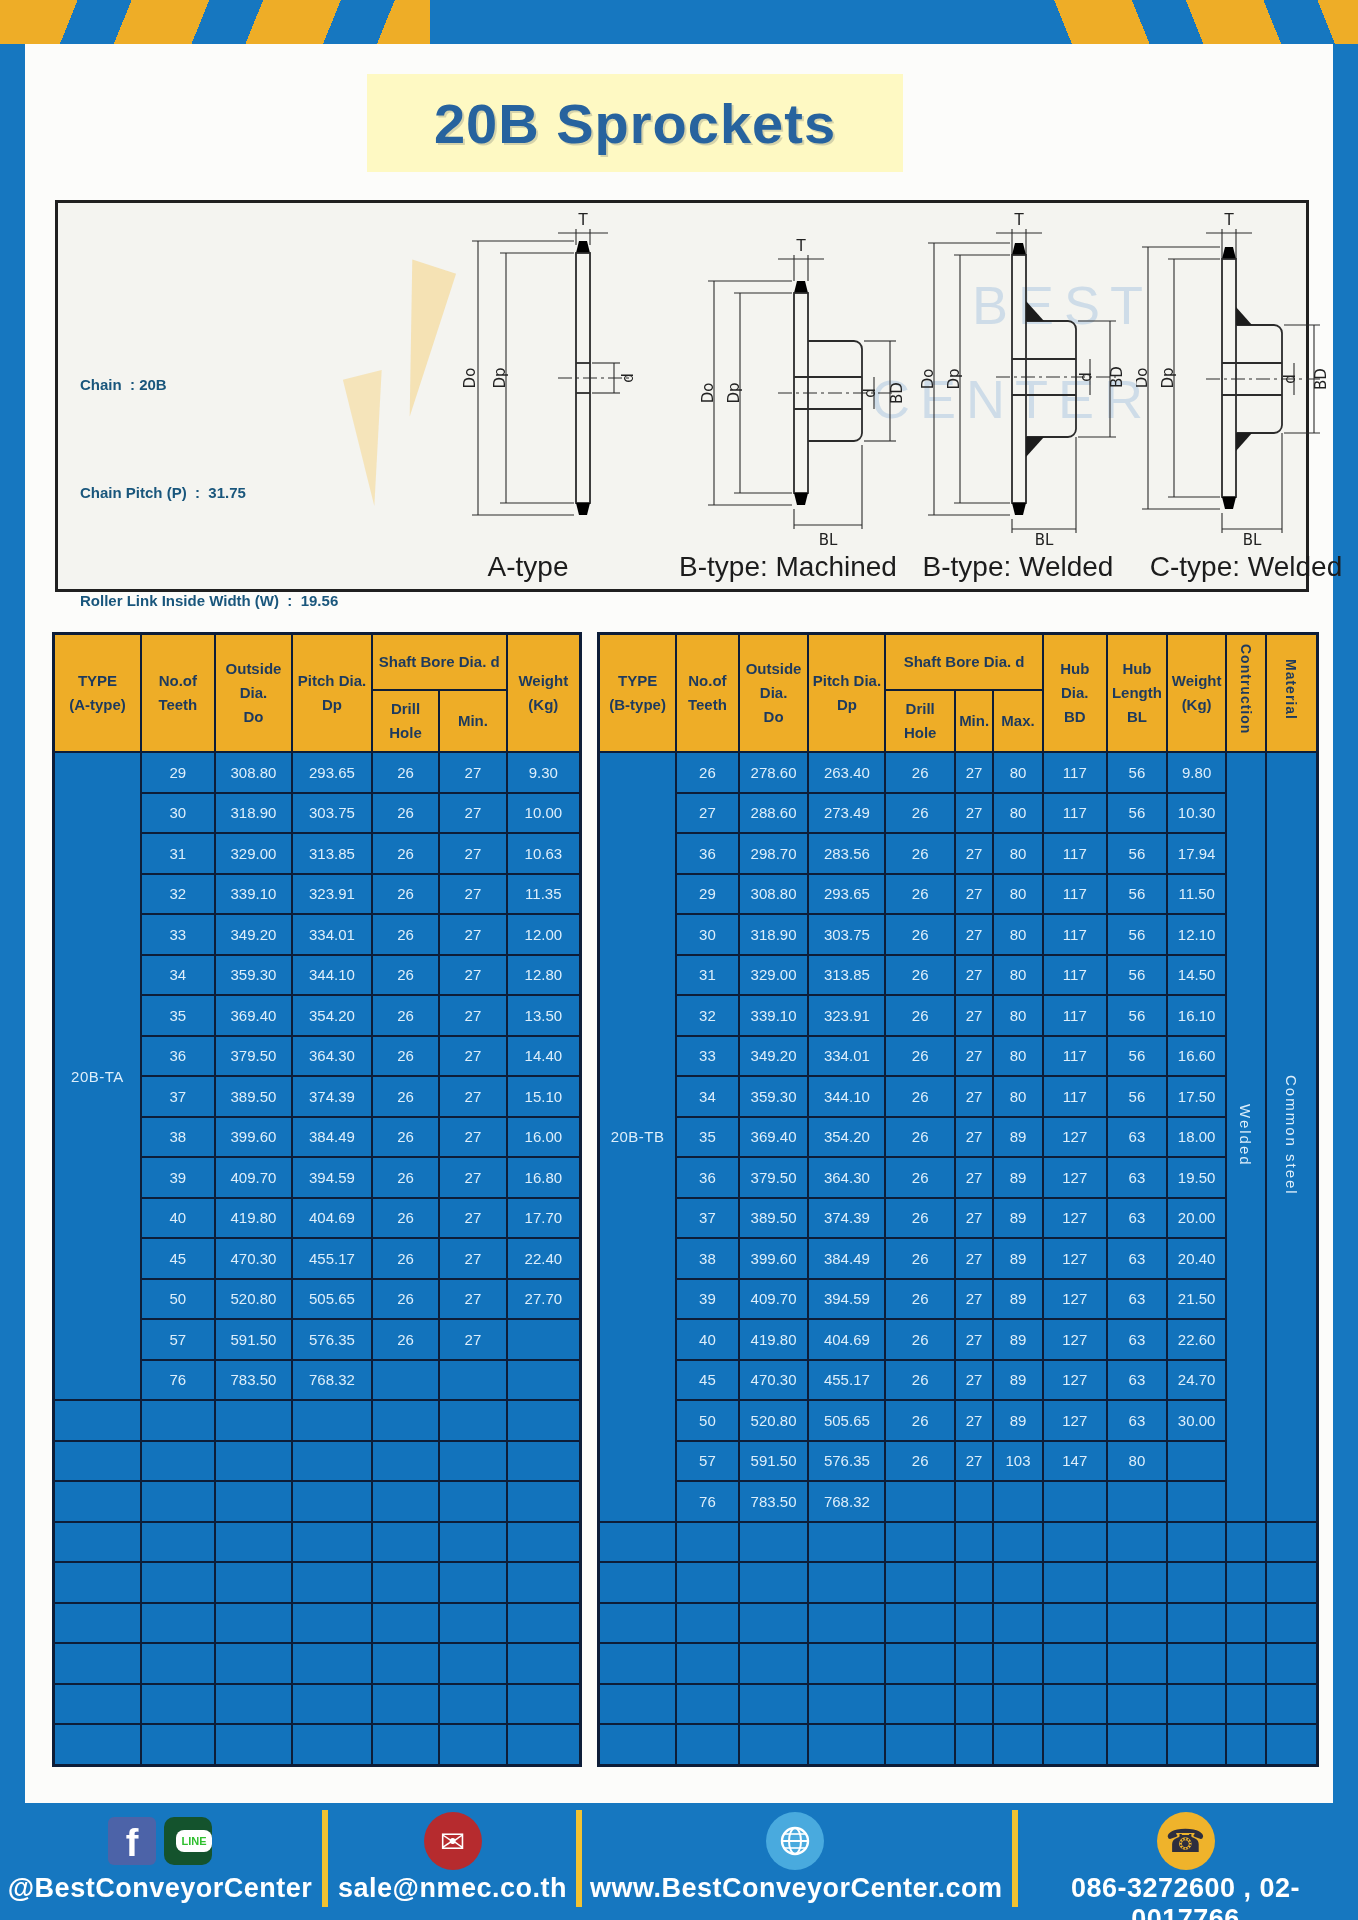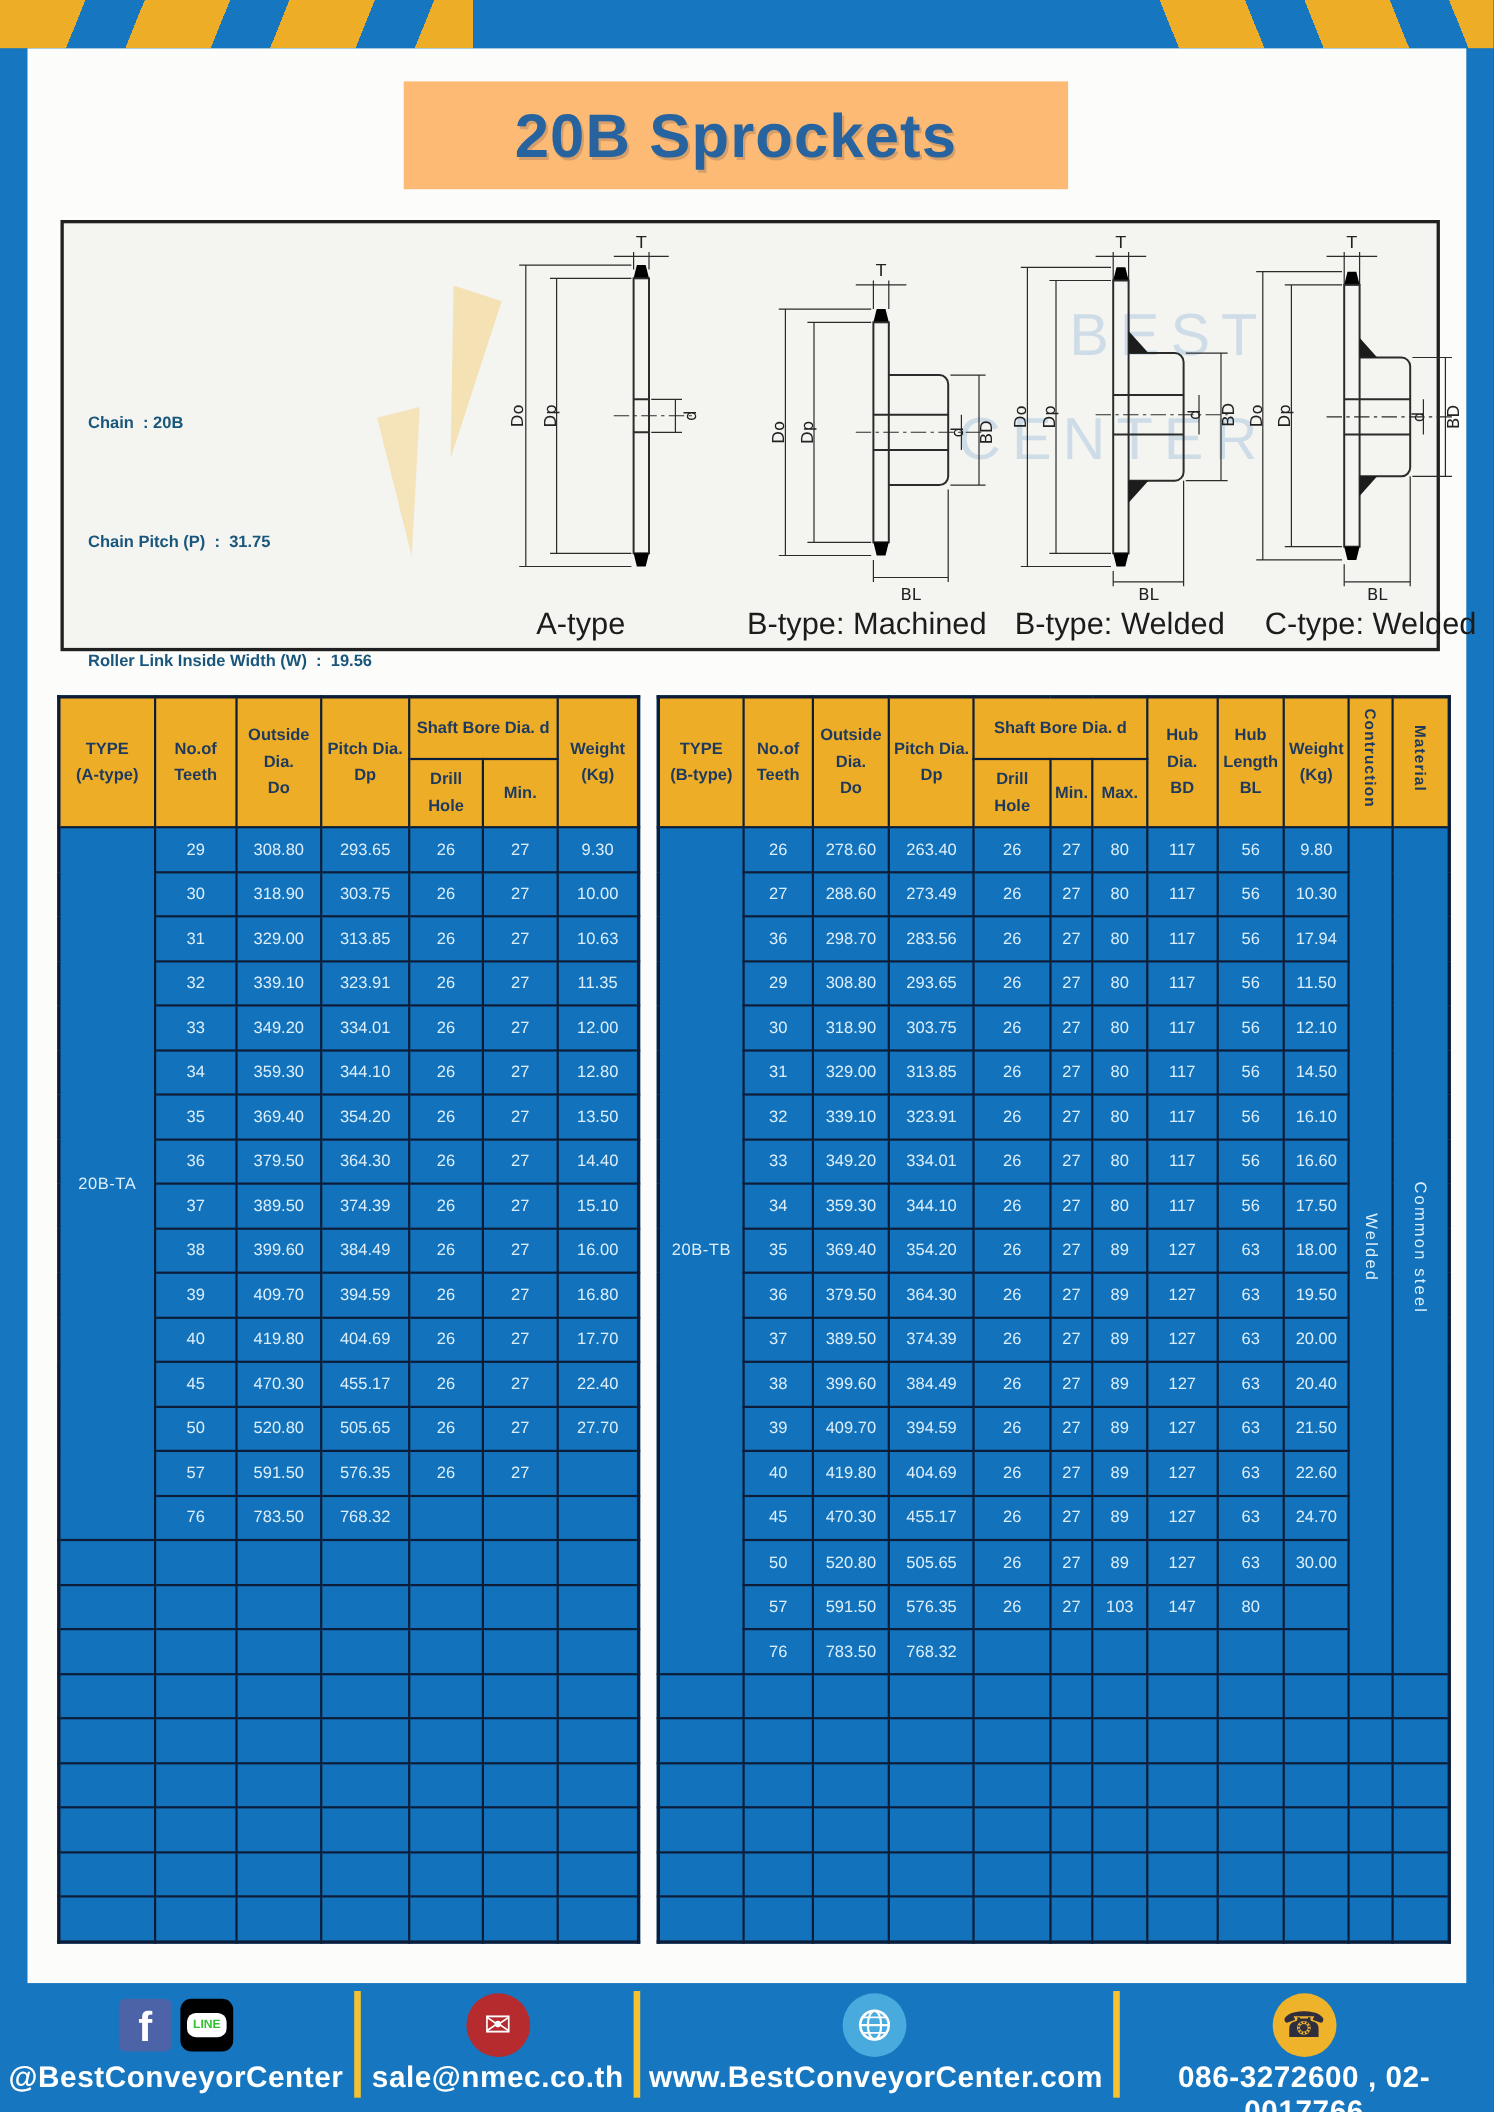--- a/index.html
+++ b/index.html
@@ -6,21 +6,21 @@
   .page{position:relative;width:1358px;height:1920px;margin:0 auto;background:#1677c0;
         font-family:"Liberation Sans",sans-serif;overflow:hidden;}
   
   .top-bar{position:absolute;left:0;top:0;width:1358px;height:44px;background:#1677c0;overflow:hidden;}
   .stripes-left{position:absolute;left:0;top:0;width:430px;height:44px;
       background:repeating-linear-gradient(112deg,#eead27 0 72px,transparent 72px 122px);}
   .stripes-right{position:absolute;right:0;top:0;width:340px;height:44px;
       background:repeating-linear-gradient(68deg,transparent 0 50px,#eead27 50px 122px);}
   
   .white-page{position:absolute;left:25px;top:44px;width:1308px;height:1759px;background:#fcfcfa;}
-  .title-box{position:absolute;left:342px;top:30px;width:604px;height:98px;background:#fdba74;
+  .title-box{position:absolute;left:342px;top:30px;width:536px;height:98px;background:#fef9c3;
       display:flex;align-items:center;justify-content:center;}
   .title-box h1{margin:0;font-size:56px;font-weight:bold;color:#27639e;letter-spacing:1px;
       text-shadow:2px 2px 0 rgba(25,40,60,.18);}
   
   .diagram-panel{position:absolute;left:30px;top:156px;width:1248px;height:386px;
       background:#f4f4f0;border:3px solid #202020;}
   .watermark{position:absolute;left:395px;top:55px;width:700px;text-align:right;
       font-weight:normal;font-size:54px;line-height:94px;letter-spacing:10px;
       color:rgba(128,172,216,.32);user-select:none;}
   .wm-tri{position:absolute;width:0;height:0;border-style:solid;}
@@ -53,22 +53,22 @@
   #tbl-a{left:27px;top:588px;width:530px;}
   #tbl-b{left:572px;top:588px;width:722px;}
   
   .footer{position:absolute;left:0;top:1803px;width:1358px;height:117px;background:#1677c0;}
   .fsep{position:absolute;top:7px;width:6px;height:97px;background:#f2c232;}
   .fgroup{position:absolute;top:8px;text-align:center;}
   .ficons{height:60px;display:flex;align-items:center;justify-content:center;gap:8px;}
   .flabel{margin-top:2px;font-size:27px;font-weight:bold;color:#ffffff;letter-spacing:.5px;}
   .icon-fb{width:48px;height:48px;background:#4c63a8;border-radius:6px;color:#fff;
       font-size:38px;font-weight:bold;display:flex;align-items:flex-end;justify-content:center;line-height:44px;}
-  .icon-line{width:48px;height:48px;background:#000000;border-radius:10px;
-      display:flex;align-items:center;justify-content:center;}
+  .icon-line{width:48px;height:48px;background:#14532d;border-radius:10px;
+      display:flex;align-items:center;justify-content:flex-end;}
   .icon-line .bubble{background:#fff;border-radius:8px;width:36px;height:22px;color:#2fbf2f;
       font-size:11px;font-weight:bold;display:flex;align-items:center;justify-content:center;}
   .icon-circle{width:58px;height:58px;border-radius:50%;display:flex;align-items:center;justify-content:center;}
   .icon-mail{background:#b62b2e;color:#fff;font-size:30px;font-family:"DejaVu Sans",sans-serif;}
   .icon-globe{background:#49aade;}
   .icon-phone{background:#efb32b;color:#2e2e3e;font-size:32px;font-family:"DejaVu Sans",sans-serif;}
 </style>
 </head>
 <body>
 

